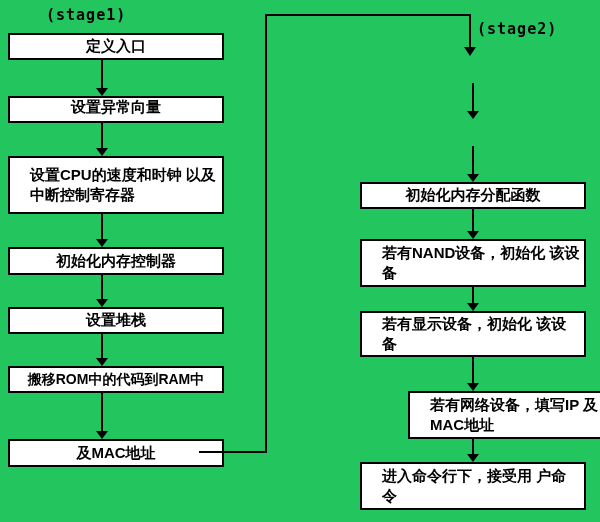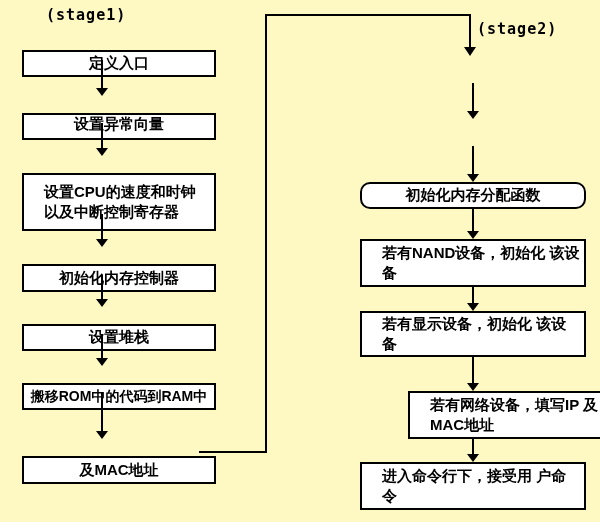--- a/index.html
+++ b/index.html
@@ -1,29 +1,29 @@
 <!DOCTYPE html>
 <html><head>
 <meta charset="utf-8">
 <style>
   html,body{margin:0;padding:0;background:#fff;}
   #canvas{
-    position:relative;width:600px;height:522px;background:#fef9c3;overflow:hidden;
+    position:relative;width:600px;height:522px;background:#22c55e;overflow:hidden;
     font-family:"Liberation Sans","DejaVu Sans",sans-serif;color:#000;
   }
   .stage-label{
     position:absolute;font-weight:bold;font-size:15px;letter-spacing:1px;
     font-family:"DejaVu Sans Mono","Liberation Mono",monospace;
   }
   .box{
     position:absolute;box-sizing:border-box;background:#ffffff;border:2px solid #000;
     display:flex;align-items:center;justify-content:center;
     font-weight:bold;font-size:15px;line-height:1.35;text-align:center;padding:2px 4px;
   }
-  .col-left .box, .box.col-l{left:22px;width:194px;margin-top:17px;}
+  .col-left .box, .box.col-l{left:8px;width:216px;}
   .box.col-r{left:360px;width:226px;}
   .ta-left{justify-content:flex-start;text-align:left;padding-left:20px;}
   .v-arrow{position:absolute;width:12px;}
   .v-arrow .stem{position:absolute;display:block;left:5px;top:0;bottom:7px;width:2px;background:#000;}
   .v-arrow .head{
     position:absolute;display:block;bottom:0;left:0;width:0;height:0;
     border-left:6px solid transparent;border-right:6px solid transparent;border-top:8px solid #000;
   }
   .seg{position:absolute;background:#000;}
   .head-down{
@@ -94,21 +94,21 @@
       <i class="stem"></i>
       <i class="head"></i>
     </div>
 
 
   <div class="v-arrow" style="left:467px;top:146px;height:36px;">
       <i class="stem"></i>
       <i class="head"></i>
     </div>
 
-  <div class="box col-r" style="top:182px;height:27px;border-radius:10px;">初始化内存分配函数</div>
+  <div class="box col-r" style="top:182px;height:27px;">初始化内存分配函数</div>
 
   <div class="v-arrow" style="left:467px;top:209px;height:30px;">
       <i class="stem"></i>
       <i class="head"></i>
     </div>
 
   <div class="box col-r ta-left" style="top:239px;height:48px;">若有NAND设备，初始化 该设备</div>
 
   <div class="v-arrow" style="left:467px;top:287px;height:24px;">
       <i class="stem"></i>

